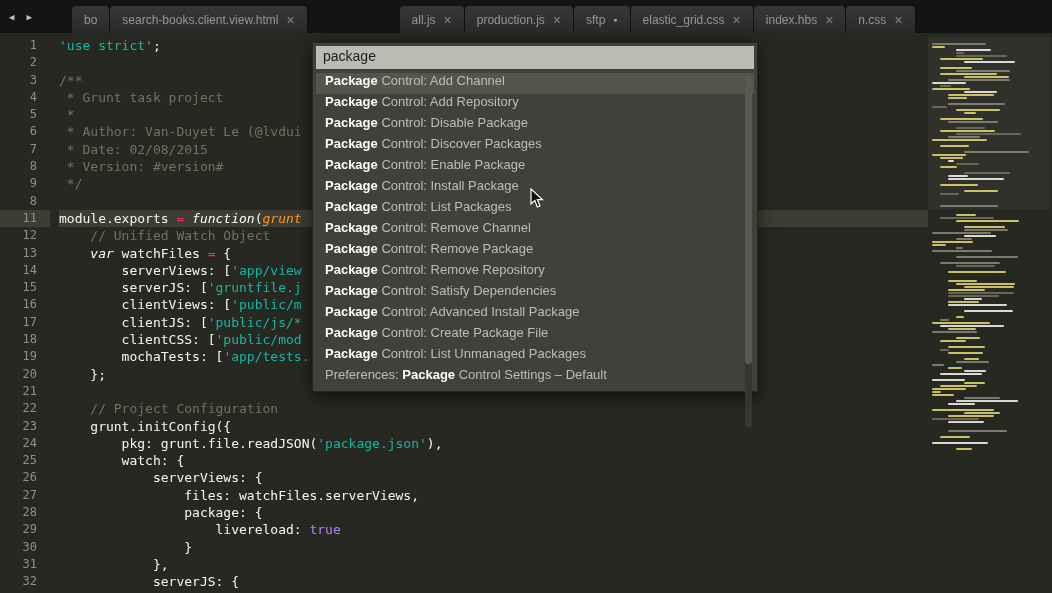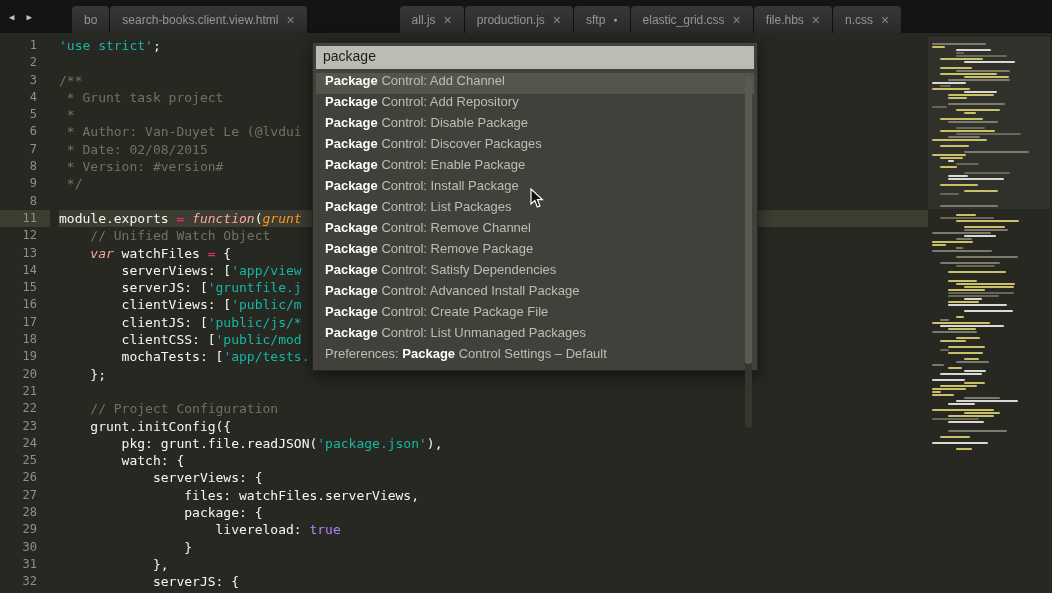--- a/index.html
+++ b/index.html
@@ -21,21 +21,21 @@
   .gutter { position:absolute; top:4px; left:0; width:50px; }
   .gutter .ln { height:17.3px; line-height:17.3px; text-align:right; padding-right:13px; color:#8f908a; font-size:12px; }
   .gutter .ln.cur { background:#3e3d32; }
   .code { position:absolute; top:4px; left:59px; right:124px; overflow:hidden; }
   .code .row { height:17.3px; line-height:17.3px; font-size:13px; white-space:pre; color:#f8f8f2; }
   .code .row.cur { background:#3e3d32; }
   .pl  { color:#f8f8f2; }
   .str { color:#14b8a6; }
   .com { color:#75715e; }
   .kw  { color:#f92672; }
-  .fn  { color:#fca5a5; font-style:italic; }
+  .fn  { color:#ffffff; font-style:italic; }
   .prm { color:#fd971f; font-style:italic; }
   .cst { color:#ae81ff; }
 
   
   .minimap { position:absolute; top:4px; right:2px; width:118px; }
   .minimap .ml { height:2px; margin-bottom:1px; border-radius:1px; opacity:.85; }
   .mview { position:absolute; top:0; left:-4px; right:0; height:172px; background:rgba(255,255,255,.045); }
 
   
   .palette { position:absolute; left:312px; top:42px; width:446px; background:#41403a; border:1px solid #26261f; box-shadow:0 5px 16px rgba(0,0,0,.55); padding:3px; z-index:20; }
@@ -82,21 +82,21 @@
         </div>
         <div class="tab">
           <span class="tab-label">sftp</span>
           <span class="dot">●</span>
         </div>
         <div class="tab">
           <span class="tab-label">elastic_grid.css</span>
           <span class="close">×</span>
         </div>
         <div class="tab">
-          <span class="tab-label">file.hbs</span>
+          <span class="tab-label">index.hbs</span>
           <span class="close">×</span>
         </div>
         <div class="tab">
           <span class="tab-label">n.css</span>
           <span class="close">×</span>
         </div>
       </div>
   </div>
 
   <div class="editor">
@@ -318,20 +318,21 @@
     <div class="plist" id="plist">
         <div class="pitem sel"><b>Package</b><span> Control: Add Channel</span></div>
         <div class="pitem"><b>Package</b><span> Control: Add Repository</span></div>
         <div class="pitem"><b>Package</b><span> Control: Disable Package</span></div>
         <div class="pitem"><b>Package</b><span> Control: Discover Packages</span></div>
         <div class="pitem"><b>Package</b><span> Control: Enable Package</span></div>
         <div class="pitem"><b>Package</b><span> Control: Install Package</span></div>
         <div class="pitem"><b>Package</b><span> Control: List Packages</span></div>
         <div class="pitem"><b>Package</b><span> Control: Remove Channel</span></div>
         <div class="pitem"><b>Package</b><span> Control: Remove Package</span></div>
+        <div class="pitem"><b>Package</b><span> Control: Remove Repository</span></div>
         <div class="pitem"><b>Package</b><span> Control: Satisfy Dependencies</span></div>
         <div class="pitem"><b>Package</b><span> Control: Advanced Install Package</span></div>
         <div class="pitem"><b>Package</b><span> Control: Create Package File</span></div>
         <div class="pitem"><b>Package</b><span> Control: List Unmanaged Packages</span></div>
         <div class="pitem"><span>Preferences: </span><b>Package</b><span> Control Settings – Default</span></div>
       </div>
     <div class="pscroll">
       <div class="thumb"></div>
     </div>
   </div>

